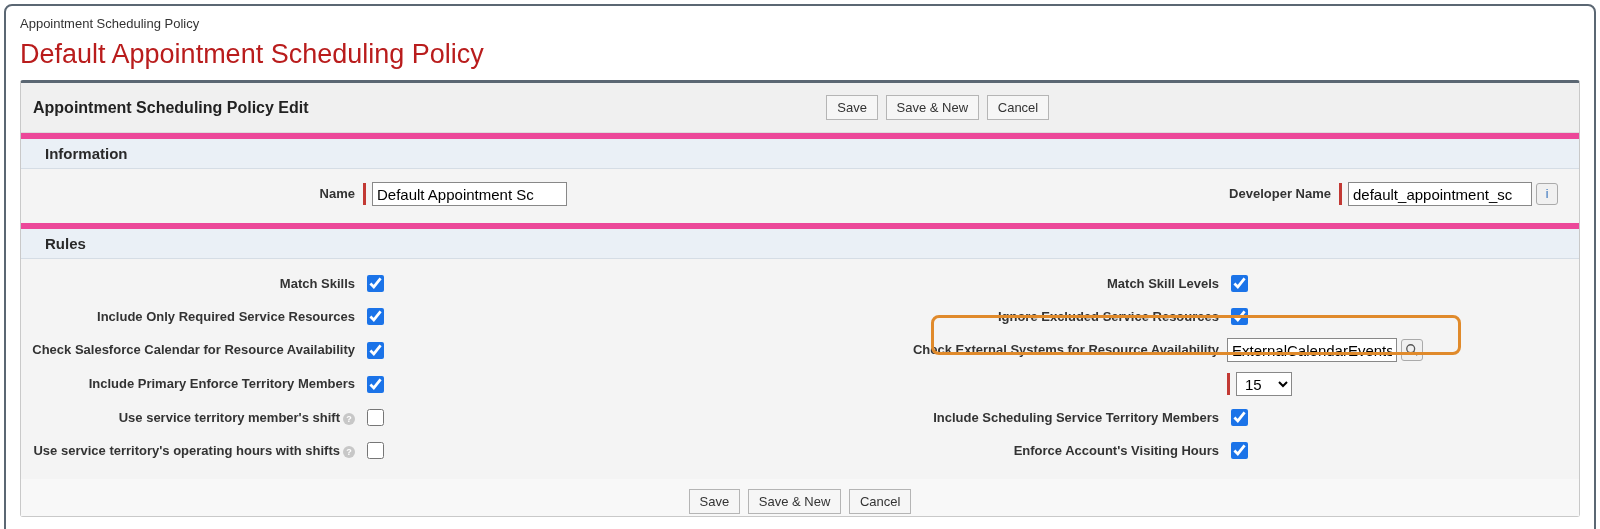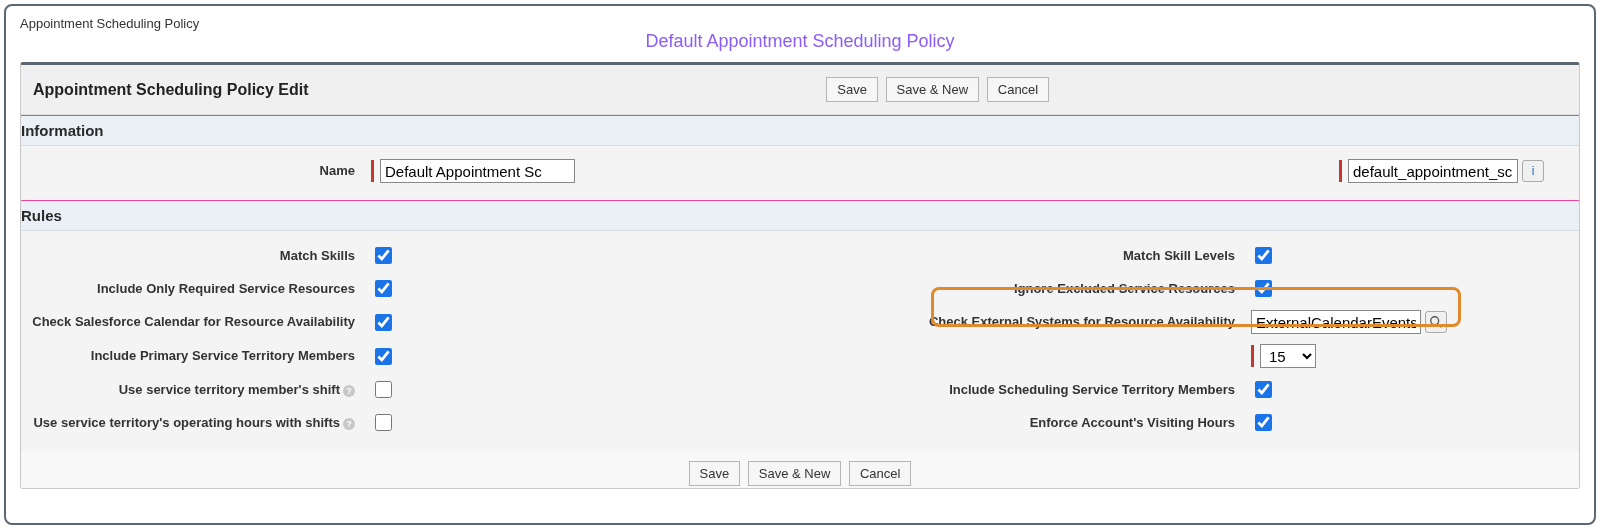--- a/index.html
+++ b/index.html
@@ -14,28 +14,27 @@
     border: 2px solid #5b6773;
     border-radius: 8px;
     margin: 4px;
     min-height: 521px;
     padding: 10px 14px 18px 14px;
     background: #fff;
   }
   .object-type {
     font-size: 13px;
     color: #333;
-    margin-bottom: 0;
+    margin-bottom: 8px;
   }
   .page-title {
-    font-size: 18px;
+    font-size: 27px;
     font-weight: 400;
     margin: 0 0 10px 0;
-    color: #8b5cf6;
-    text-align: center;
+    color: #b91c1c;
   }
   .panel-wrap {
     border: 1px solid #c9c9c9;
     border-top: 3px solid #5b6773;
     border-radius: 3px;
     background: #f8f8f8;
   }
   .panel-header {
     display: flex;
     align-items: center;
@@ -58,35 +57,35 @@
     border: 1px solid #b5b5b5;
     border-radius: 0;
     padding: 4px 10px;
     font-size: 13px;
     color: #333;
     cursor: pointer;
     margin: 0 2px;
   }
   .section-heading {
     background: #eaf0f6;
-    border-top: 1px solid #ec4899;
+    border-top: 6px solid #ec4899;
     border-bottom: 1px solid #d5dde5;
-    padding: 6px 0;
+    padding: 6px 24px;
     font-size: 15px;
     font-weight: bold;
     color: #2a2a2a;
   }
   .section-body {
     background: #f4f4f4;
     padding: 8px 0 12px 0;
   }
   .form-grid {
     display: grid;
     grid-template-columns: 340px 300px 1fr 240px;
-    column-gap: 10px;
+    column-gap: 2px;
     align-items: center;
   }
   .label {
     text-align: right;
     padding: 5px 6px 5px 0;
     font-size: 13px;
     font-weight: bold;
     color: #333;
     line-height: 1.2;
   }
@@ -105,21 +104,21 @@
     vertical-align: middle;
   }
   input[type="text"].text-input, .select-input {
     border: 1px solid #888;
     background: #fff;
     font-size: 15px;
     padding: 2px 4px;
     height: 24px;
   }
   .text-input.name-input { width: 195px; font-weight: 400; }
-  .text-input.dev-input  { width: 170px; }
+  .text-input.dev-input  { width: 184px; }
   .text-input.ext-input  { width: 170px; }
   .select-input { width: 56px; height: 24px; }
   .info-btn, .lookup-btn {
     border: 1px solid #aaa;
     background: #f0f0f0;
     width: 22px; height: 22px;
     border-radius: 3px;
     display: inline-flex;
     align-items: center;
     justify-content: center;
@@ -177,20 +176,21 @@
     </div>
 
     <div class="section-heading">Information</div>
     <div class="section-body">
       <div class="form-grid">
         <div class="label label-left">Name</div>
         <div class="value value-left">
           <span class="req-bar"></span>
           <input type="text" class="text-input name-input" value="Default Appointment Sc" style="">
         </div>
+        <div class="label label-right">Developer Name</div>
         <div class="value value-right">
           <span class="req-bar"></span>
           <input type="text" class="text-input dev-input" value="default_appointment_sc" style="">
           <span class="info-btn">i</span>
         </div>
       </div>
     </div>
 
     <div class="section-heading">Rules</div>
     <div class="section-body" style="position:relative;">
@@ -225,21 +225,21 @@
         <div class="value value-right">
           <input type="text" class="text-input ext-input" value="ExternalCalendarEvents" style="">
           <span class="lookup-btn">
             <svg viewBox="0 0 16 16">
                 <circle cx="6.5" cy="6.5" r="4.5" fill="none" stroke="#555" stroke-width="1.5"></circle>
                 <line x1="10" y1="10" x2="14" y2="14" stroke="#555" stroke-width="1.8"></line>
               </svg>
           </span>
         </div>
 
-        <div class="label label-left">Include Primary Service Territory Members</div>
+        <div class="label label-left">Include Primary Enforce Territory Members</div>
         <div class="value value-left">
           <input type="checkbox" class="checkbox" checked="" style="">
         </div>
         <div class="value value-right">
           <span class="req-bar"></span>
           <select class="select-input">
             <option>15</option>
           </select>
         </div>
 

